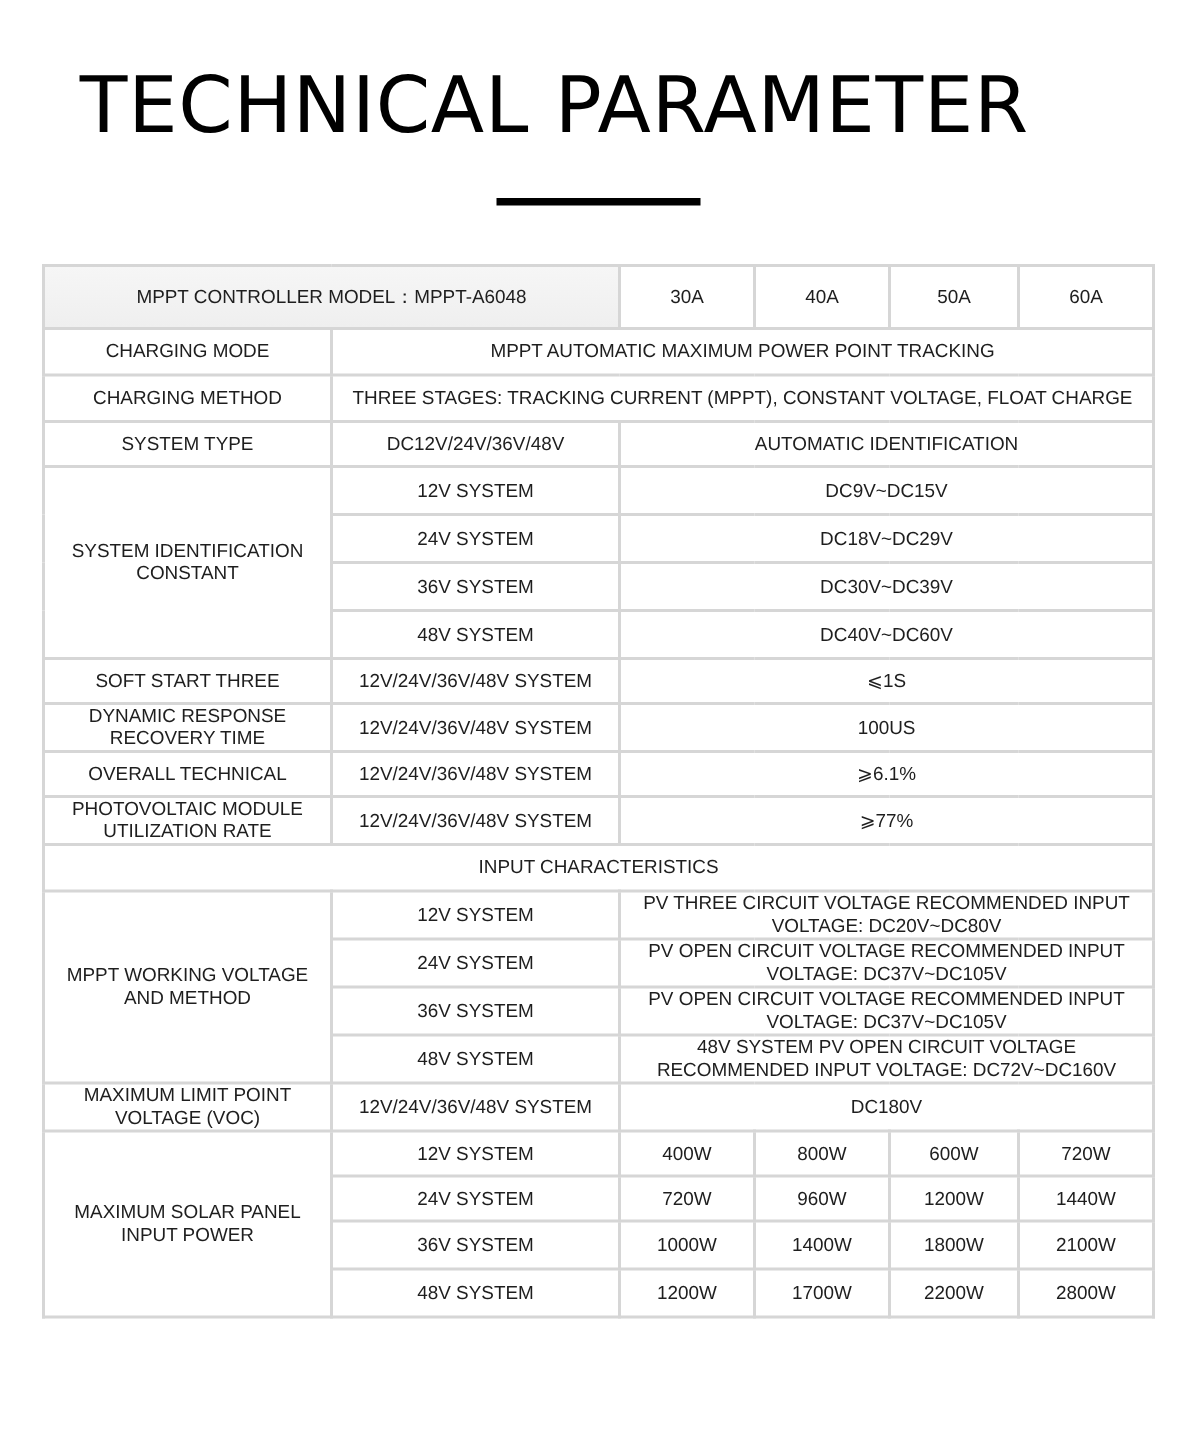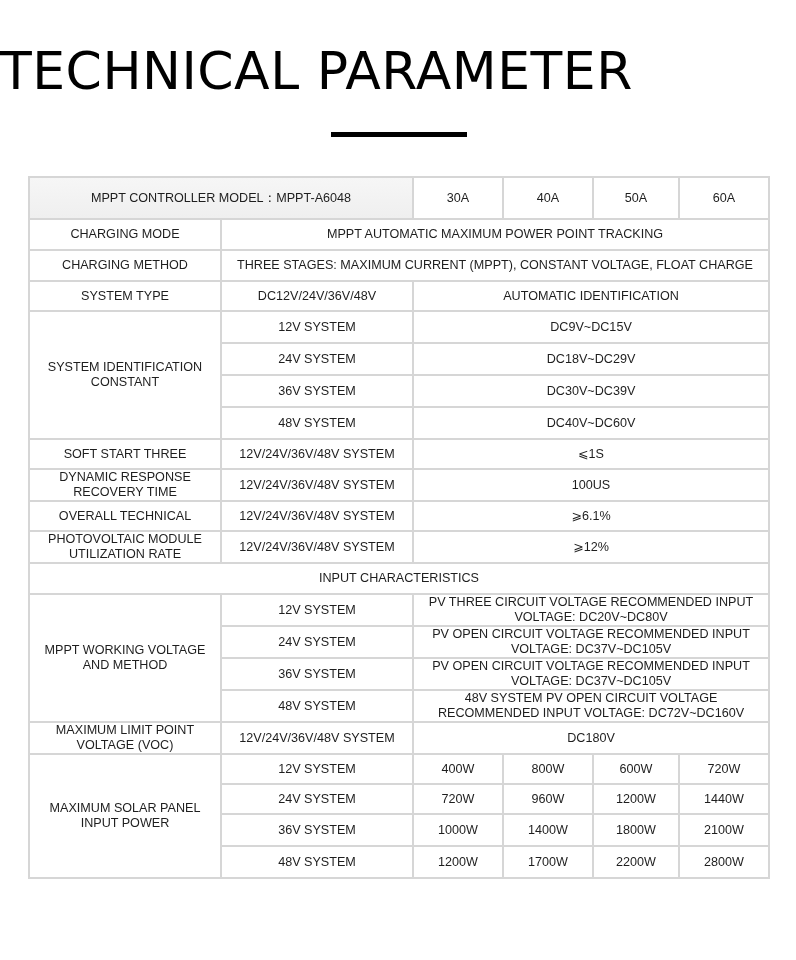--- a/index.html
+++ b/index.html
@@ -1,17 +1,17 @@
 <!DOCTYPE html>
 <html><head>
 <meta charset="utf-8">
 <style>
   html, body { margin: 0; padding: 0; background: #ffffff; }
   body { width: 796px; height: 960px; position: relative; overflow: hidden; font-family: "Liberation Sans", sans-serif; color: #222; }
-  .title { position: absolute; top: 38px; left: 0; width: 686px; text-align: left; font-family: "DejaVu Sans", sans-serif; font-size: 52px; font-weight: normal; letter-spacing: 0.5px; color: #000; margin: 0; line-height: 66px; }
+  .title { position: absolute; top: 38px; left: 0; width: 686px; text-align: right; font-family: "DejaVu Sans", sans-serif; font-size: 52px; font-weight: normal; letter-spacing: 0.5px; color: #000; margin: 0; line-height: 66px; }
   .underline { position: absolute; left: 331px; top: 132px; width: 136px; height: 5px; background: #000; }
   table.spec { position: absolute; left: 28px; top: 176px; width: 740px; border-collapse: collapse; table-layout: fixed; font-size: 12.6px; }
   table.spec td { border: 2px solid #d6d6d6; text-align: center; vertical-align: middle; padding: 0 2px; line-height: 15px; color: #1e1e1e; }
   .header td { height: 40px; }
   .header .model { background: linear-gradient(#f6f6f6, #efefef); }
   .r31 { height: 30px; }
   .r33 { height: 31px; }
   .r34 { height: 32px; }
   .r36 { height: 32px; }
 </style>
@@ -37,21 +37,21 @@
     <td>40A</td>
     <td>50A</td>
     <td>60A</td>
   </tr>
   <tr class="r33">
     <td>CHARGING MODE</td>
     <td colspan="5">MPPT AUTOMATIC MAXIMUM POWER POINT TRACKING</td>
   </tr>
   <tr class="r33">
     <td>CHARGING METHOD</td>
-    <td colspan="5">THREE STAGES: MAXIMUM CURRENT (MPPT), CONSTANT VOLTAGE, FLOAT CHARGE</td>
+    <td colspan="5">THREE STAGES: TRACKING CURRENT (MPPT), CONSTANT VOLTAGE, FLOAT CHARGE</td>
   </tr>
   <tr class="r31">
     <td>SYSTEM TYPE</td>
     <td>DC12V/24V/36V/48V</td>
     <td colspan="4">AUTOMATIC IDENTIFICATION</td>
   </tr>
   <tr class="r34">
     <td rowspan="4">SYSTEM IDENTIFICATION CONSTANT</td>
     <td>12V SYSTEM</td>
     <td colspan="4">DC9V~DC15V</td>
@@ -79,21 +79,21 @@
     <td colspan="4">100US</td>
   </tr>
   <tr class="r31">
     <td>OVERALL TECHNICAL</td>
     <td>12V/24V/36V/48V SYSTEM</td>
     <td colspan="4">⩾6.1%</td>
   </tr>
   <tr class="r34">
     <td>PHOTOVOLTAIC MODULE UTILIZATION RATE</td>
     <td>12V/24V/36V/48V SYSTEM</td>
-    <td colspan="4">⩾12%</td>
+    <td colspan="4">⩾77%</td>
   </tr>
   <tr class="r33">
     <td colspan="6">INPUT CHARACTERISTICS</td>
   </tr>
   <tr class="r33">
     <td rowspan="4">MPPT WORKING VOLTAGE AND METHOD</td>
     <td>12V SYSTEM</td>
     <td colspan="4">PV THREE CIRCUIT VOLTAGE RECOMMENDED INPUT VOLTAGE: DC20V~DC80V</td>
   </tr>
   <tr class="r33">

